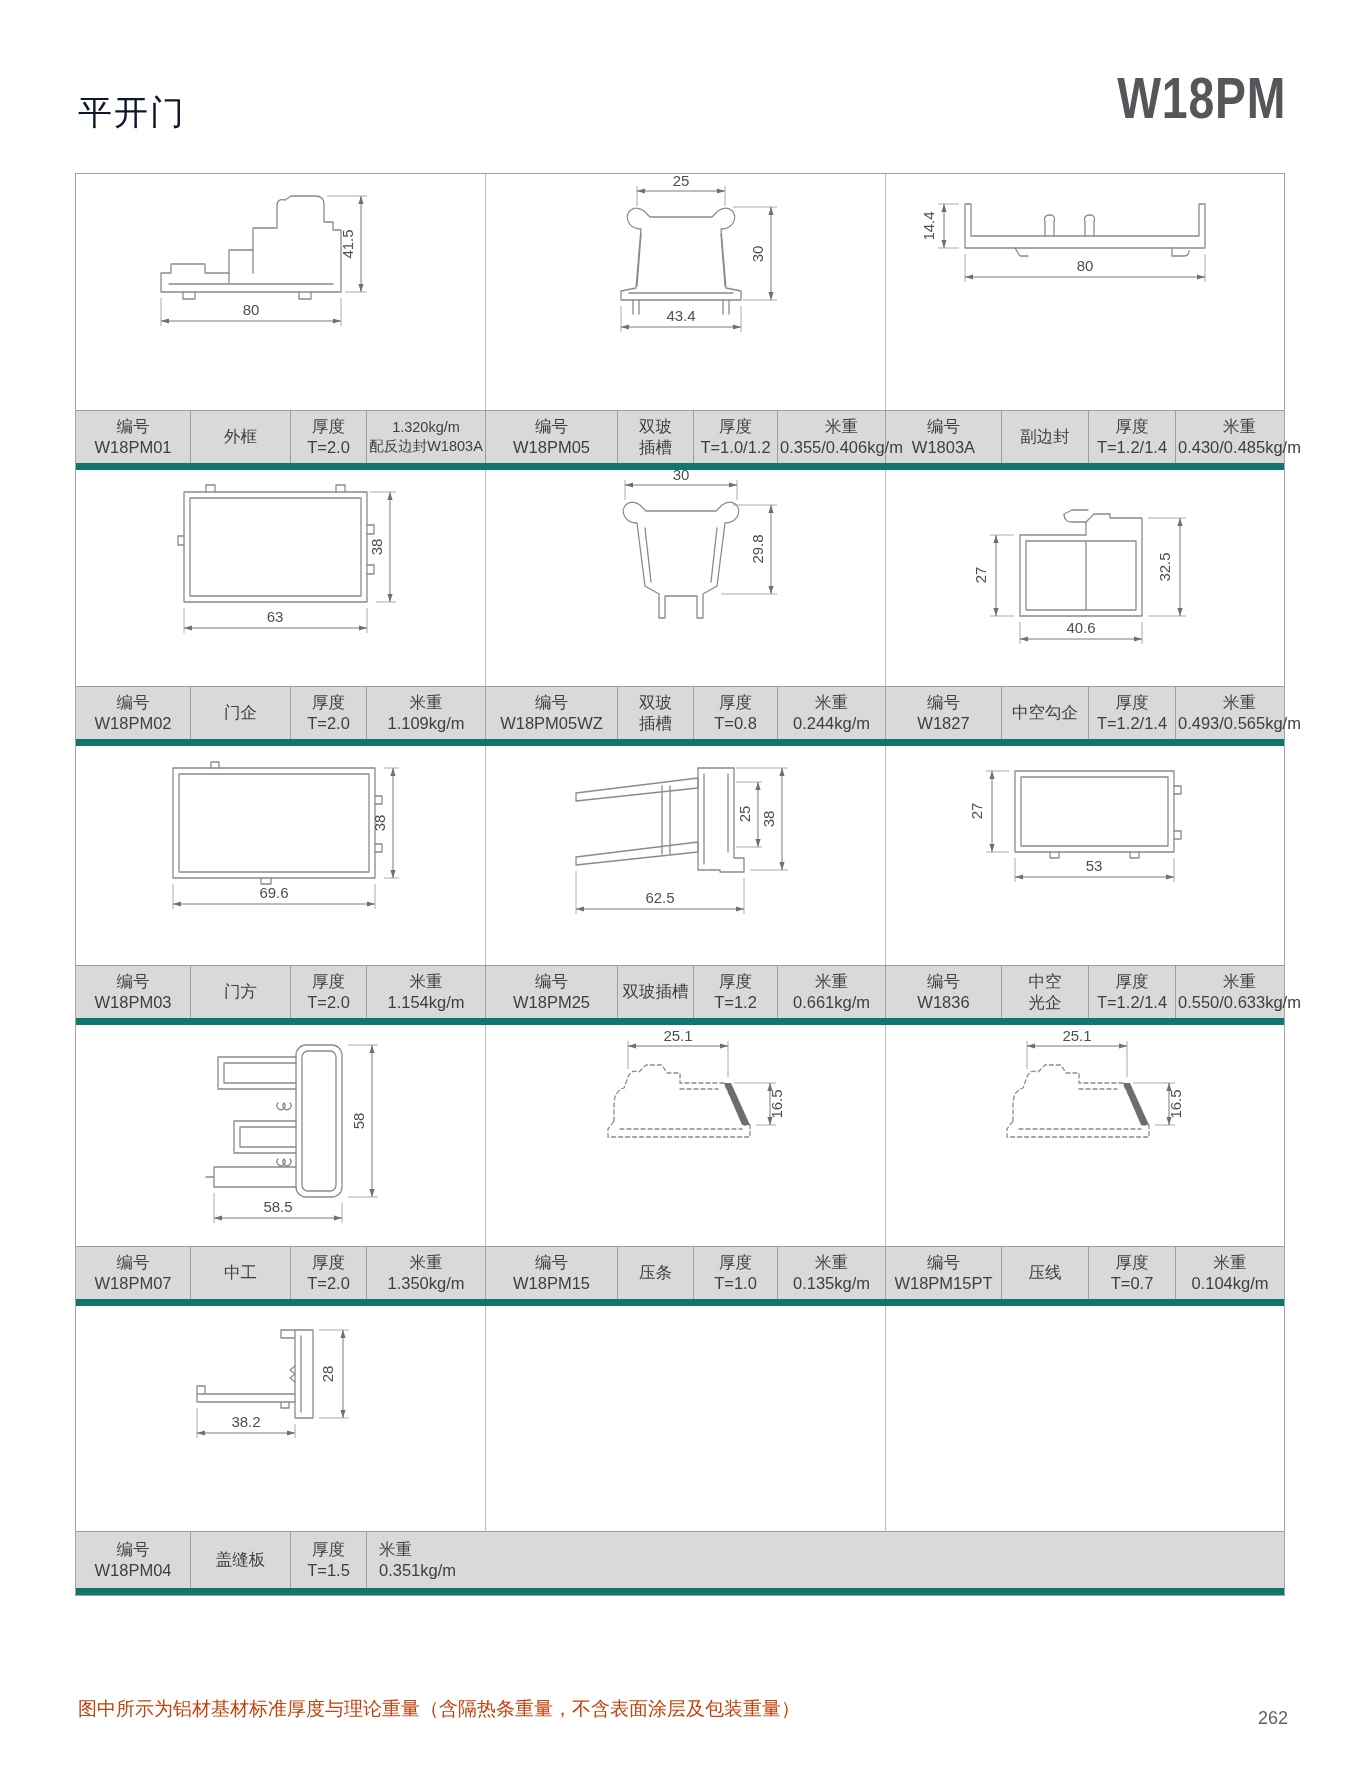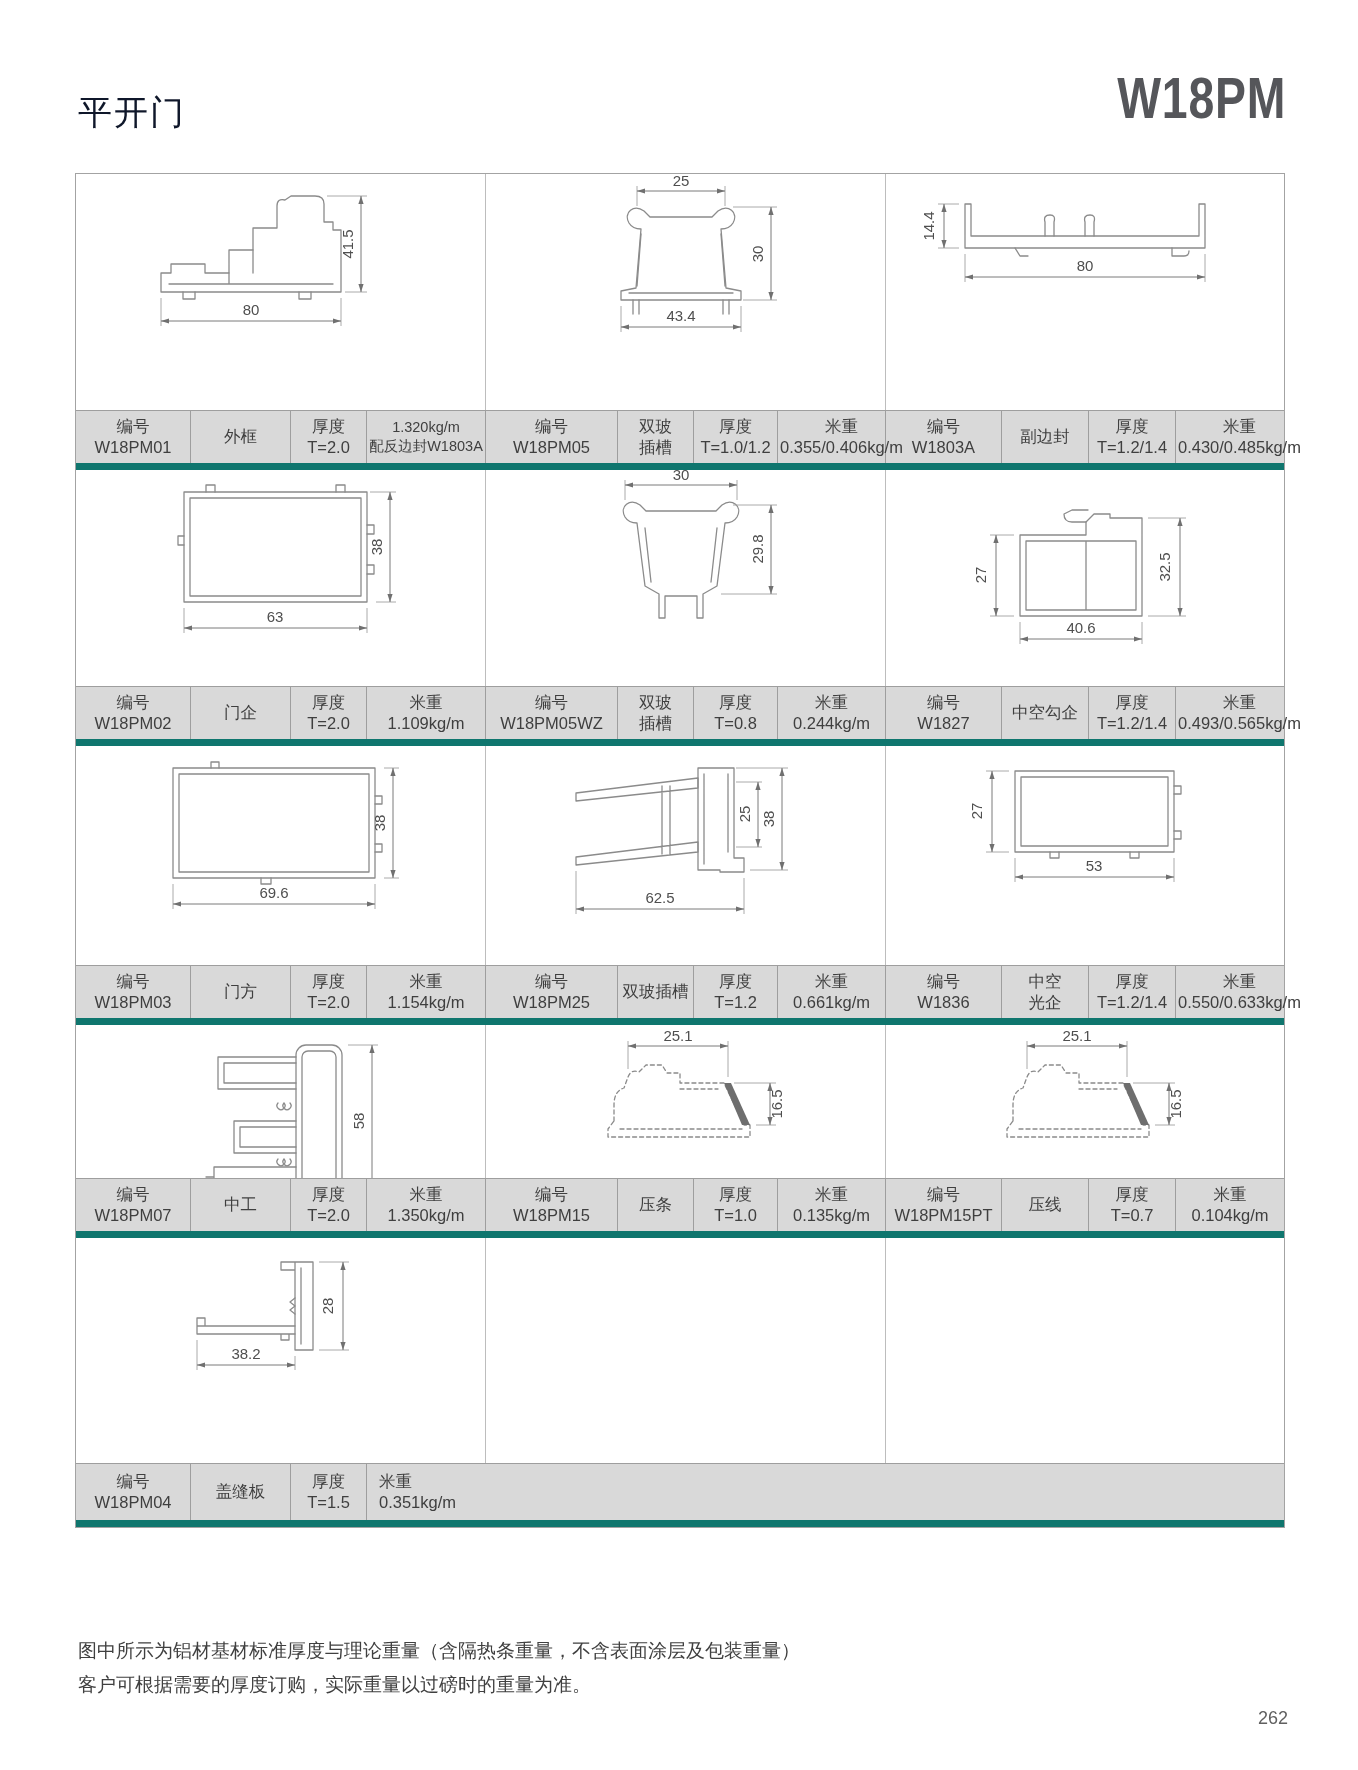--- a/index.html
+++ b/index.html
@@ -9,36 +9,36 @@
   }
   .door-type{position:absolute;left:78px;top:90px;font-size:34px;letter-spacing:2px;color:#0f172a;}
   .series{position:absolute;right:72px;top:64px;font-size:58px;font-weight:bold;color:#55565a;
           transform:scaleX(0.8);transform-origin:100% 50%;letter-spacing:1px;}
   .sheet{position:absolute;left:75px;top:173px;width:1210px;border:1px solid #a3a3a3;box-sizing:border-box;background:#fff;}
   .sec-header{height:55px;background:#d9d9d9;display:flex;align-items:center;padding-left:26px;
               font-size:23px;color:#333;border-bottom:1px solid #a3a3a3;box-sizing:border-box;}
   .band{display:grid;grid-template-columns:410px 400px 398px;}
   .dcell{border-right:1px solid #bdbdbd;display:flex;align-items:flex-start;justify-content:center;overflow:hidden;box-sizing:border-box;}
   .dcell.last{border-right:none;}
-  .h1{height:236px}.h2{height:216px}.h3{height:219px}.h4{height:153px}.h5{height:225px}
+  .h1{height:236px}.h2{height:216px}.h3{height:219px}.h4{height:221px}.h5{height:225px}
   .datarow{display:grid;grid-template-columns:410px 400px 398px;border-top:1px solid #9e9e9e;border-bottom:7px solid #0f766e;background:#d9d9d9;height:52px;}
   .datarow.lastrow{display:grid;grid-template-columns:1fr;height:56px;}
   .dg{display:grid;border-right:1px solid #9e9e9e;height:100%;box-sizing:border-box;}
   .dg.last{border-right:none;}
   .dg1{grid-template-columns:115px 100px 76px 1fr;}
   .dg2{grid-template-columns:132px 76px 84px 1fr;}
   .dg3{grid-template-columns:116px 87px 87px 1fr;}
   .dg5{grid-template-columns:115px 100px 76px 1fr;}
   .cell{border-right:1px solid #9e9e9e;display:flex;flex-direction:column;align-items:center;justify-content:center;
         text-align:center;font-size:16.5px;line-height:1.28;color:#3f3f3f;padding:2px;box-sizing:border-box;}
   .cell.lastc{border-right:none;}
   .pre{white-space:pre-line;}
   .small{font-size:14.5px;}
   .wide-weight{align-items:flex-start;text-align:left;padding-left:12px;}
-  .notes{position:absolute;left:78px;top:1634px;font-size:19px;line-height:1.8;color:#404040;font-family:Liberation Serif, serif;}
+  .notes{position:absolute;left:78px;top:1692px;font-size:19px;line-height:1.8;color:#c2410c;font-family:Liberation Serif, serif;}
   .pagenum{position:absolute;right:70px;top:1708px;font-size:18px;color:#606060;}
   svg .p{stroke:#8b8b8b;stroke-width:1.3;fill:none;stroke-linejoin:round;stroke-linecap:round;}
   svg .pd{stroke-dasharray:4 3;}
   svg .dl{stroke:#7a7a7a;stroke-width:1;fill:none;}
   svg .el{stroke:#a0a0a0;stroke-width:0.9;}
   svg .dt{font-size:15px;fill:#4f4f4f;font-family:"Liberation Sans","DejaVu Sans",sans-serif;}
 </style>
 </head>
 <body>
 
@@ -564,16 +564,15 @@
         <div>米重</div>
         <div>0.351kg/m</div>
       </div>
     </div>
   </div>
 
 </div>
 
 <div class="notes">
   <div>图中所示为铝材基材标准厚度与理论重量（含隔热条重量，不含表面涂层及包装重量）</div>
-  <div>客户可根据需要的厚度订购，实际重量以过磅时的重量为准。</div>
 </div>
 
 <div class="pagenum">262</div>
 
 </body></html>

